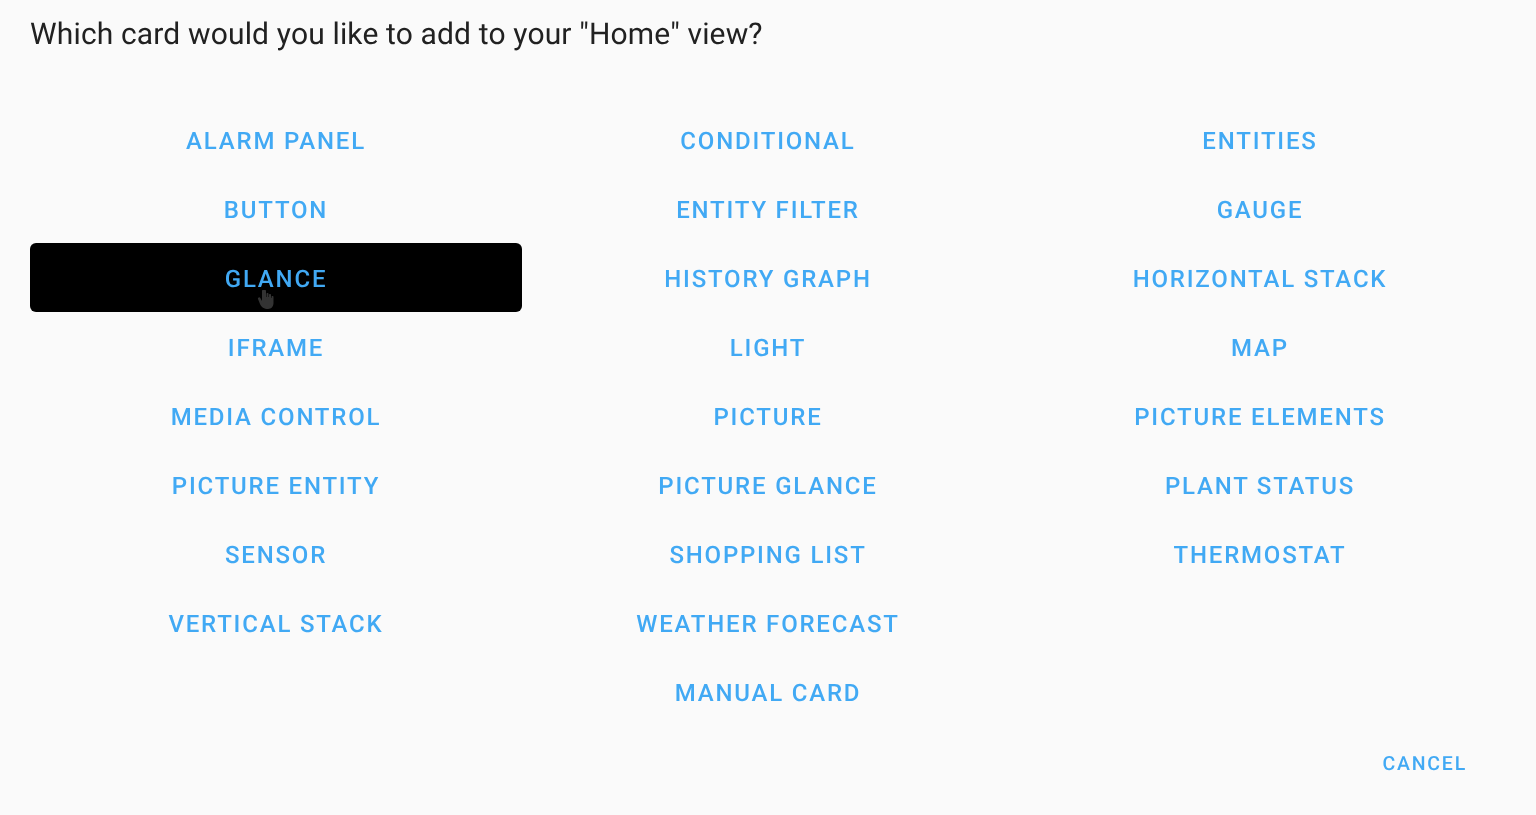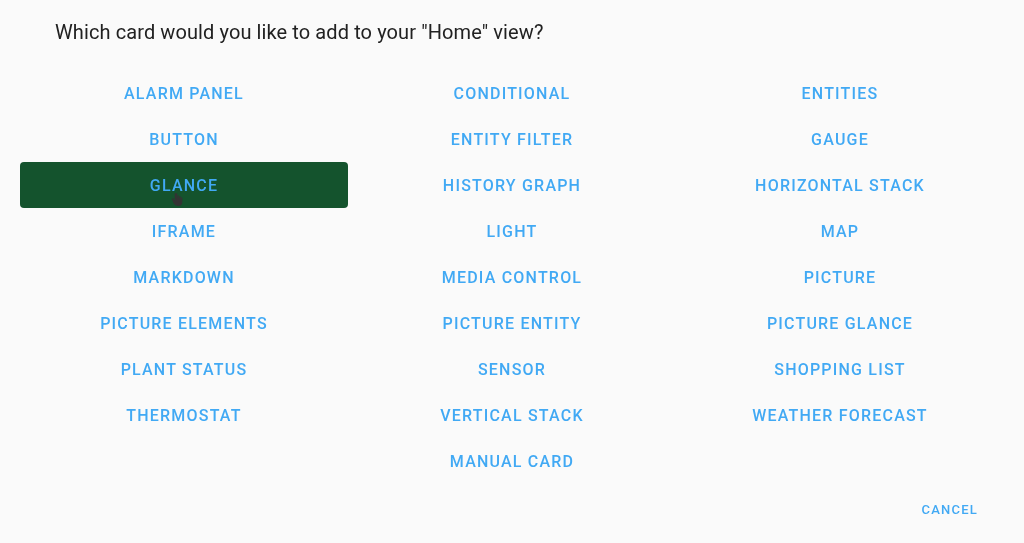--- a/index.html
+++ b/index.html
@@ -7,26 +7,25 @@
       width: 1024px;
       height: 543px;
       background: #fafafa;
       font-family: Roboto, -apple-system, BlinkMacSystemFont, "Segoe UI", Helvetica, Arial, sans-serif;
       position: relative;
       overflow: hidden;
     }
     .dialog-title {
       position: absolute;
       left: 20px;
-      top: 20px;
+      top: 10px;
       font-size: 20px;
       font-weight: 400;
       color: #212121;
       letter-spacing: 0.1px;
-      margin-left: 35px;
     }
     .card-grid {
       position: absolute;
       top: 70px;
       left: 20px;
       right: 20px;
       display: grid;
       grid-template-columns: repeat(3, 1fr);
     }
     .card-option {
@@ -38,21 +37,21 @@
       font-weight: 500;
       letter-spacing: 1.2px;
       color: #41a9f4;
       cursor: pointer;
       text-transform: uppercase;
       background: transparent;
       border: none;
       font-family: inherit;
     }
     .card-option.hovered {
-      background: #14532d;
+      background: #000000;
       border-radius: 4px;
     }
     .span3 {
       grid-column: 1 / -1;
       text-align: center;
     }
     .cursor-icon {
       position: absolute;
       left: 170px;
       top: 192px;
@@ -86,21 +85,20 @@
   <button class="card-option">ENTITIES</button>
   <button class="card-option">BUTTON</button>
   <button class="card-option">ENTITY FILTER</button>
   <button class="card-option">GAUGE</button>
   <button class="card-option hovered">GLANCE</button>
   <button class="card-option">HISTORY GRAPH</button>
   <button class="card-option">HORIZONTAL STACK</button>
   <button class="card-option">IFRAME</button>
   <button class="card-option">LIGHT</button>
   <button class="card-option">MAP</button>
-  <button class="card-option">MARKDOWN</button>
   <button class="card-option">MEDIA CONTROL</button>
   <button class="card-option">PICTURE</button>
   <button class="card-option">PICTURE ELEMENTS</button>
   <button class="card-option">PICTURE ENTITY</button>
   <button class="card-option">PICTURE GLANCE</button>
   <button class="card-option">PLANT STATUS</button>
   <button class="card-option">SENSOR</button>
   <button class="card-option">SHOPPING LIST</button>
   <button class="card-option">THERMOSTAT</button>
   <button class="card-option">VERTICAL STACK</button>

